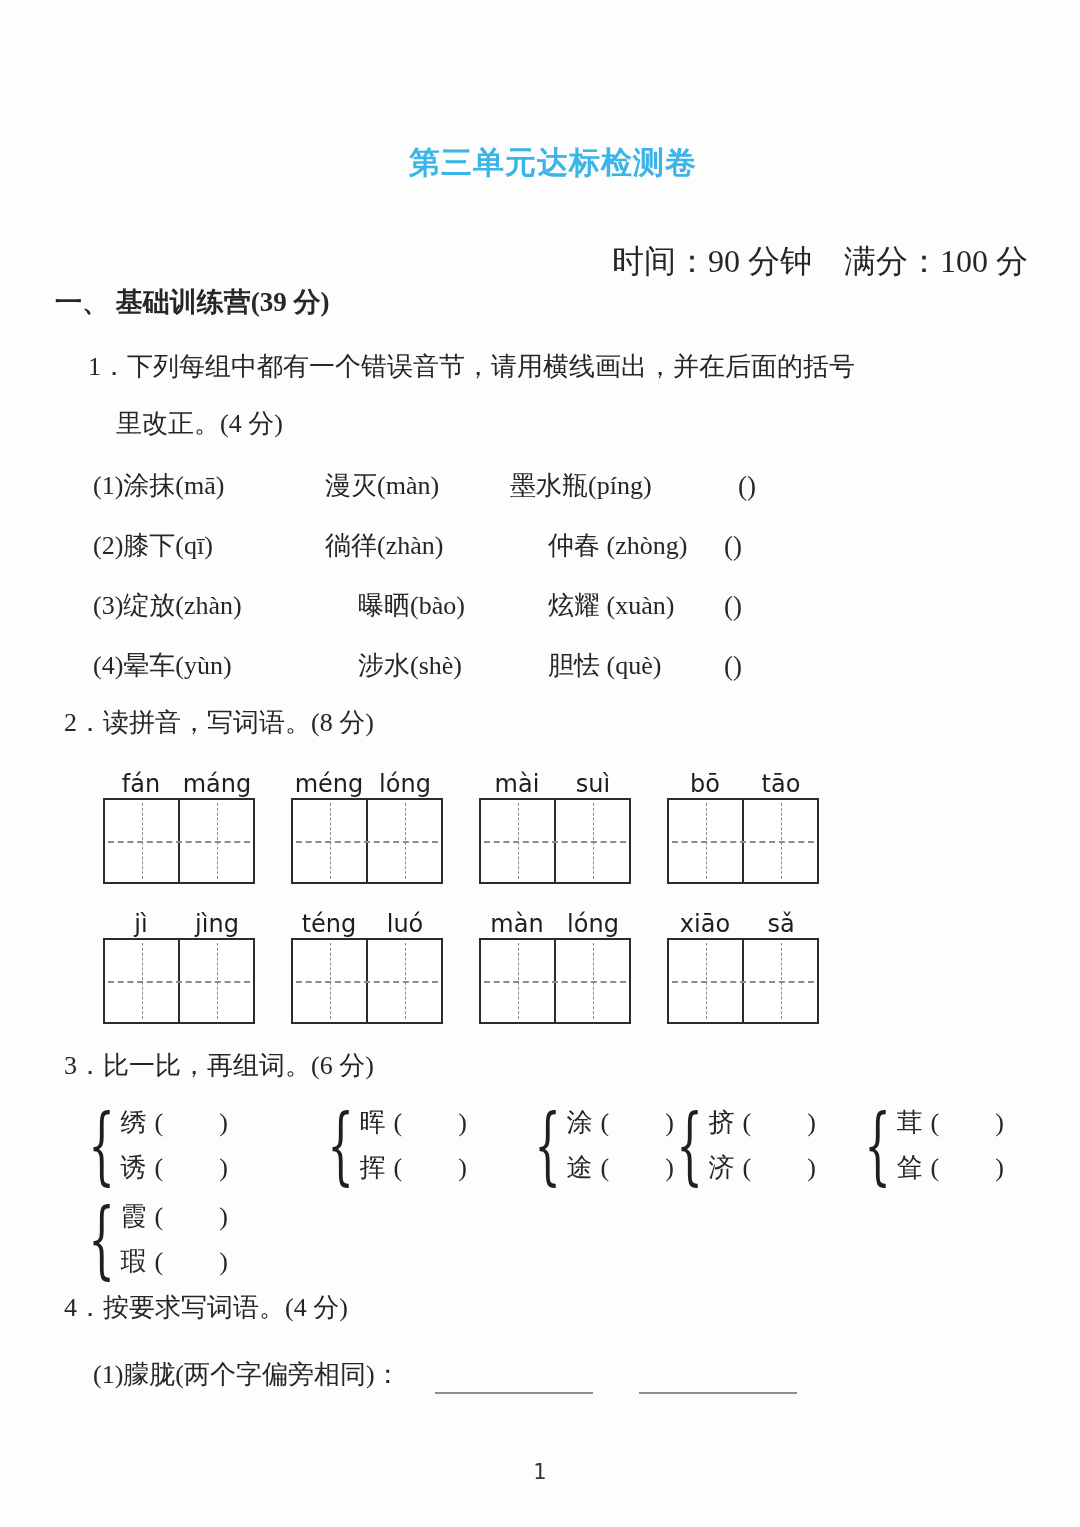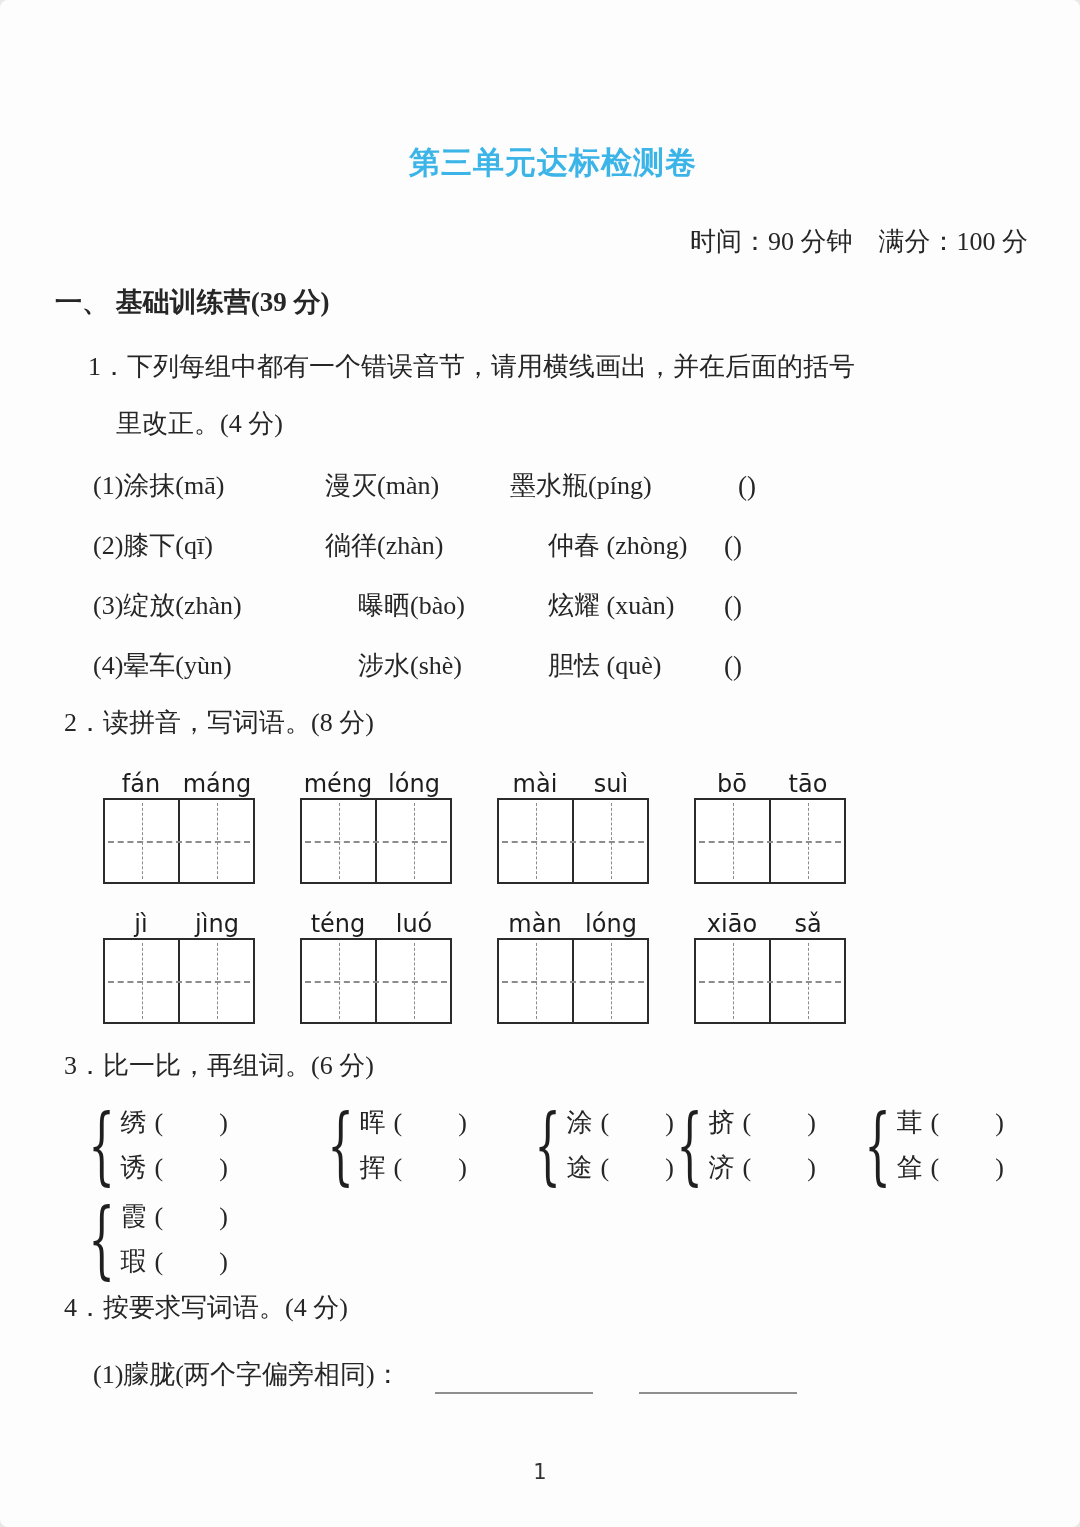--- a/index.html
+++ b/index.html
@@ -1,32 +1,31 @@
 <!DOCTYPE html>
 <html><head>
 <meta charset="utf-8">
 <style>
   html,body { margin:0; padding:0; background:#e8e8e8; }
   .page {
     position:relative; width:1080px; height:1527px; margin:0 auto;
     background:#fdfdfd; color:#262626; overflow:hidden;
     font-family:"Liberation Serif", serif;
-    border-radius:8px;
   }
   
   .title {
     position:absolute; top:142px; left:0; right:0;
     text-align:center; text-indent:26px;
     font-family:"DejaVu Sans", sans-serif;
     font-size:31px; font-weight:bold; letter-spacing:1px;
     color:#3bb4e7;
   }
   .info-line {
-    position:absolute; top:224px; right:52px;
-    font-size:26px; white-space:nowrap;
+    position:absolute; top:240px; right:52px;
+    font-size:32px; white-space:nowrap;
   }
   .section-heading {
     position:absolute; top:284px; left:55px;
     font-size:27px; font-weight:bold; white-space:nowrap;
   }
   
   .q-stem { position:absolute; font-size:26px; white-space:nowrap; }
   .q1-line1 { top:349px; left:88px; }
   .q1-line2 { top:406px; left:116px; }
   .q2-head  { top:705px;  left:64px; }
@@ -41,21 +40,21 @@
   .q1row .c3 { left:510px; }
   .q1row.w3 .c3 { left:548px; }
   .q1row .parens { left:738px; }
   .q1row.w3 .parens { left:724px; }
   .pgap { display:inline-block; width:50px; }
   .w3 .pgap { width:94px; }
   .parens { font-size:27px; }
   .parens .po, .parens .pc { position:static; }
   
   .py-row { position:absolute; left:103px; display:flex; }
-  .py-row .py-group { width:152px; margin-right:45px; }
+  .py-row .py-group { width:152px; margin-right:36px; }
   .py-row .py-group:last-child { margin-right:12px; }
   .py-labels { display:flex; height:36px; align-items:flex-end; padding-bottom:2px;
     font-family:"DejaVu Sans", sans-serif; font-size:24px; color:#1d1d1d; }
   .py-labels span { flex:1; text-align:center; line-height:1; }
   .writebox { height:82px; border:2px solid #2b2b2b; display:flex; position:relative; background:#fff; }
   .writebox::after { content:""; position:absolute; left:3px; right:3px; top:50%;
     border-top:2px dashed #8c8c8c; }
   .wcell { flex:1; position:relative; }
   .wcell + .wcell { border-left:2px solid #2b2b2b; }
   .wcell::before { content:""; position:absolute; left:50%; top:3px; bottom:3px;

